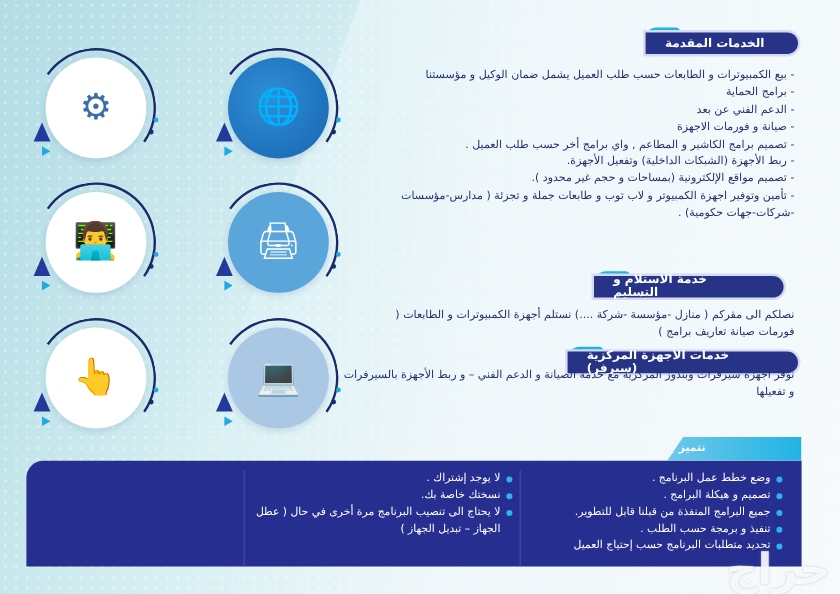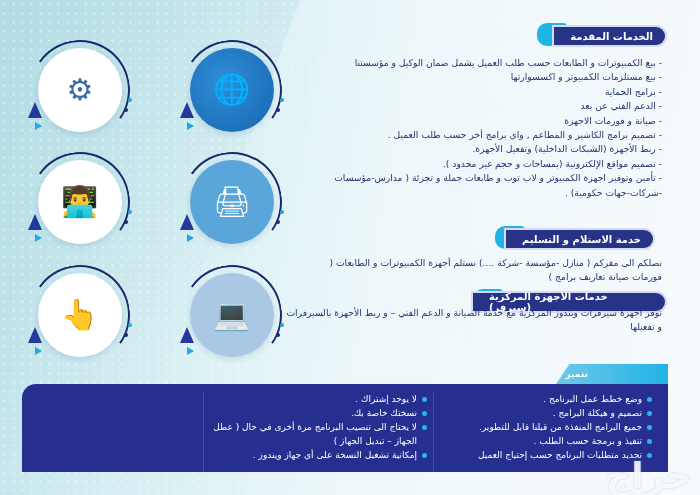--- a/index.html
+++ b/index.html
@@ -60,21 +60,21 @@
   
   .section-pill {
     position: absolute; height: 20px;
     display: flex; align-items: center; justify-content: flex-end;
   }
   .pill-accent {
     position: absolute; left: 0; top: -3px; width: 30px; height: 23px;
     background: #1fb4e4; border-radius: 10px 4px 4px 10px;
   }
   .pill-main {
-    position: relative; height: 18px; padding: 0 12px 0 16px;
+    position: relative; height: 18px; padding: 0 28px 0 16px;
     background: #263386; border-radius: 0 10px 10px 0;
     color: #ffffff; font-size: 10px; font-weight: bold;
     display: flex; align-items: center;
     box-shadow: 0 0 0 2px #d5dbf2;
   }
   .txt {
     position: absolute; direction: rtl; text-align: right;
     font-size: 9.2px; color: #24306f; line-height: 14.4px;
   }
   .txt li { list-style: none; }
@@ -183,21 +183,20 @@
   <div class="dot-a" style="left:98px; top:58px;"></div>
   <div class="dot-b" style="left:94px; top:68px;"></div>
 </div>
 
 <div class="section-pill" style="left:537px; top:26px; width:128px;">
   <div class="pill-accent"></div>
   <div class="pill-main">الخدمات المقدمة</div>
 </div>
 <ul class="txt" style="right:38px; top:56px; width:360px;">
   <li>- بيع الكمبيوترات و الطابعات حسب طلب العميل يشمل ضمان الوكيل و مؤسستنا</li>
-  <li>- بيع مستلزمات الكمبيوتر و اكسسوارتها</li>
   <li>- برامج الحماية</li>
   <li>- الدعم الفني عن بعد</li>
   <li>- صيانة و فورمات الاجهزة</li>
   <li>- تصميم برامج الكاشير و المطاعم , واي برامج أخر حسب طلب العميل .</li>
   <li>- ربط الأجهزة (الشبكات الداخلية) وتفعيل الأجهزة.</li>
   <li>- تصميم مواقع الإلكترونية (بمساحات و حجم غير محدود ).</li>
   <li>- تأمين وتوفير اجهزة الكمبيوتر و لاب توب و طابعات جملة و تجزئة ( مدارس-مؤسسات -شركات-جهات حكومية) .</li>
 </ul>
 
 <div class="section-pill" style="left:495px; top:229px; width:158px;">
@@ -218,17 +217,16 @@
     <li>وضع خطط عمل البرنامج .</li>
     <li>تصميم و هيكلة البرامج .</li>
     <li>جميع البرامج المنفذة من قبلنا قابل للتطوير.</li>
     <li>تنفيذ و برمجة حسب الطلب .</li>
     <li>تحديد متطلبات البرنامج حسب إحتياج العميل</li>
   </ul>
   <ul class="fcol c2">
     <li>لا يوجد إشتراك .</li>
     <li>نسختك خاصة بك.</li>
     <li>لا يحتاج الى تنصيب البرنامج مرة أخرى في حال ( عطل الجهاز – تبديل الجهاز )</li>
-    <li>إمكانية تشغيل النسخة على أي جهاز ويندوز .</li>
   </ul>
 </div>
 
 <div class="watermark">حراج</div>
 
 </body></html>

